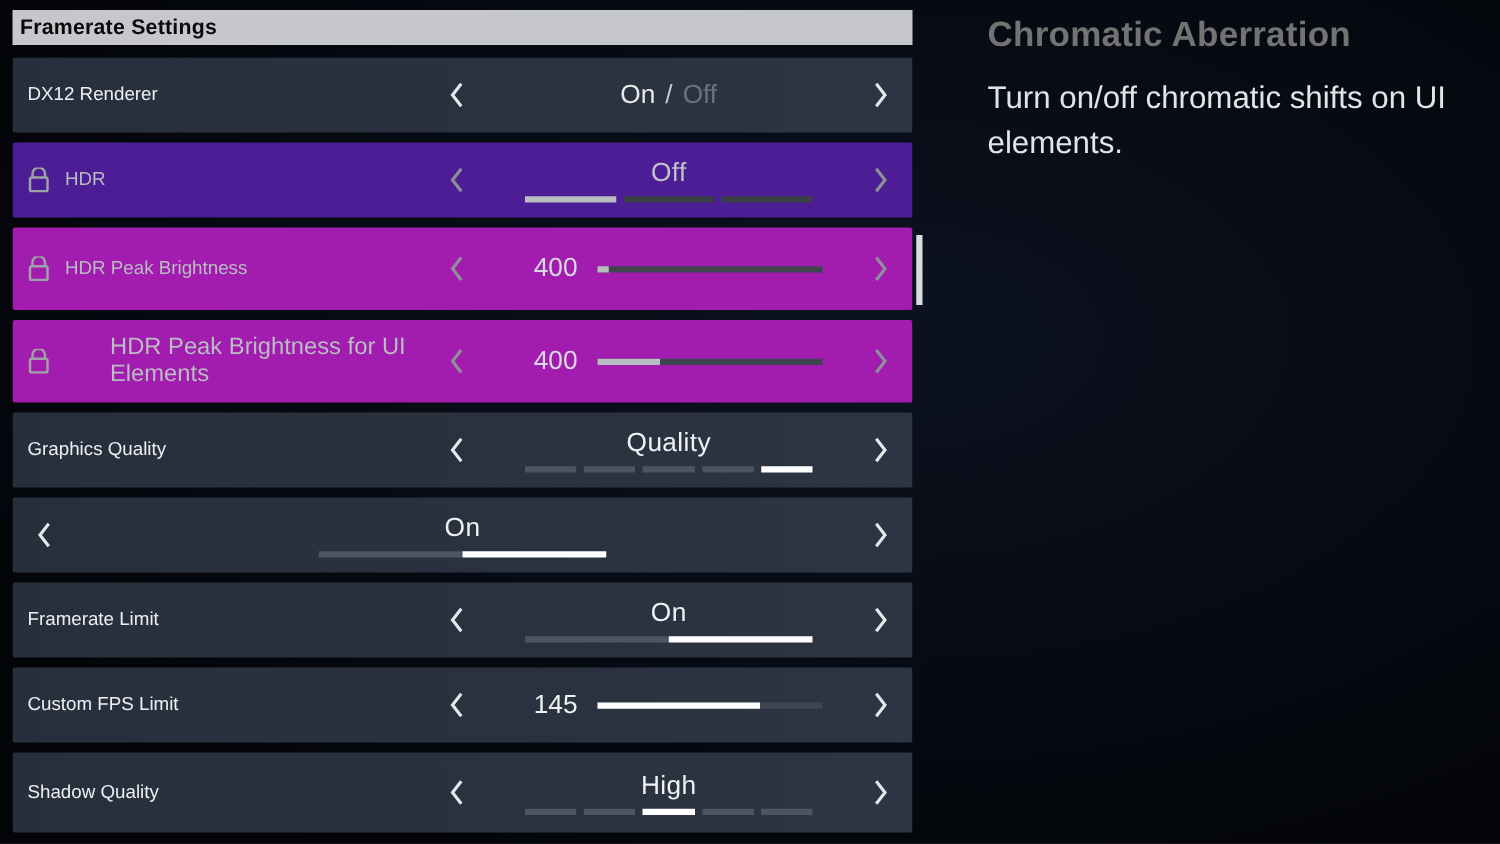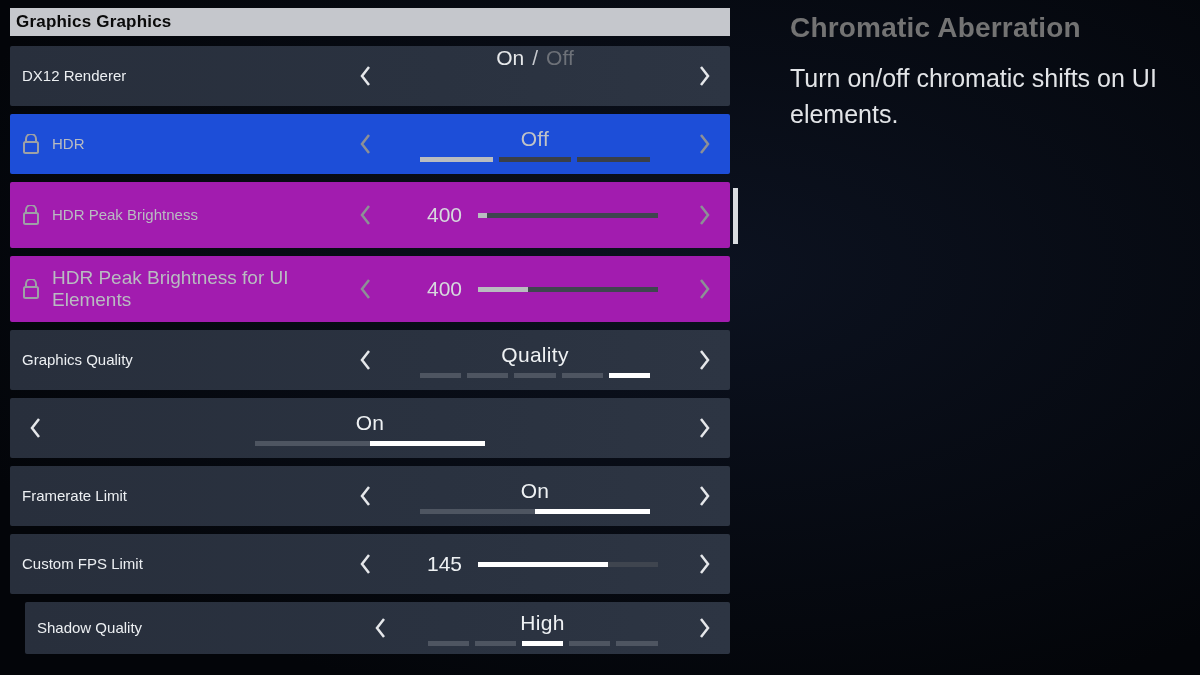--- a/index.html
+++ b/index.html
@@ -44,30 +44,29 @@
     margin-bottom: 8px;
     border-radius: 2px;
     padding: 0 12px;
     height: 60px;
     position: relative;
   }
   .row.normal {
     background: linear-gradient(90deg, #282f3c 0%, #2a3240 60%, #2d3543 100%);
   }
   .row.locked {
-    background: #1d4ed8;
+    background: #4c1d95;
   }
   .row.locked.sub {
     background: #a21caf;
     height: 66px;
   }
   .row.last {
-    height: 52px;
+    height: 64px;
     margin-bottom: 0;
-    margin-left: 15px;
   }
   .label-area {
     display: flex;
     align-items: center;
     width: 330px;
     gap: 12px;
   }
   .lock-icon {
     width: 18px;
     height: 20px;
@@ -75,35 +74,36 @@
     position: relative;
   }
   .lock-icon svg { width: 18px; height: 20px; }
   .row-label {
     font-size: 15px;
     font-weight: 400;
     color: #eceff2;
     line-height: 1.15;
   }
   .row.locked .row-label { color: #b9bcc1; }
-  .row-label.two-line { font-size: 19px; }
+  .row-label.two-line { font-size: 19px; margin-left: 36px; }
   .chev {
     width: 28px;
     height: 28px;
     display: flex;
     align-items: center;
     justify-content: center;
     cursor: pointer;
     color: #e5e7ea;
   }
   .row.locked .chev { color: #8d9096; }
   .chev svg { width: 14px; height: 22px; }
   .value-area {
     flex: 1;
     display: flex;
+    align-items: center;
     justify-content: center;
     position: relative;
     height: 100%;
   }
   .value-stack {
     display: flex;
     flex-direction: column;
     align-items: center;
     justify-content: center;
     gap: 6px;
@@ -169,21 +169,21 @@
     width: 5px;
     height: 56px;
     background: #d9dce0;
   }
 </style>
 </head>
 <body>
 
 <div class="app">
   <div class="left-pane">
-    <div class="section-header">Graphics Graphics</div>
+    <div class="section-header">Framerate Settings</div>
 
     <div class="scroll-area">
 
       <div class="row normal">
         <div class="label-area">
           <span class="row-label">DX12 Renderer</span>
         </div>
         <div class="chev">
           <svg viewBox="0 0 14 22">
               <polyline points="10,2 3,11 10,20" fill="none" stroke="currentColor" stroke-width="2.5"></polyline>

